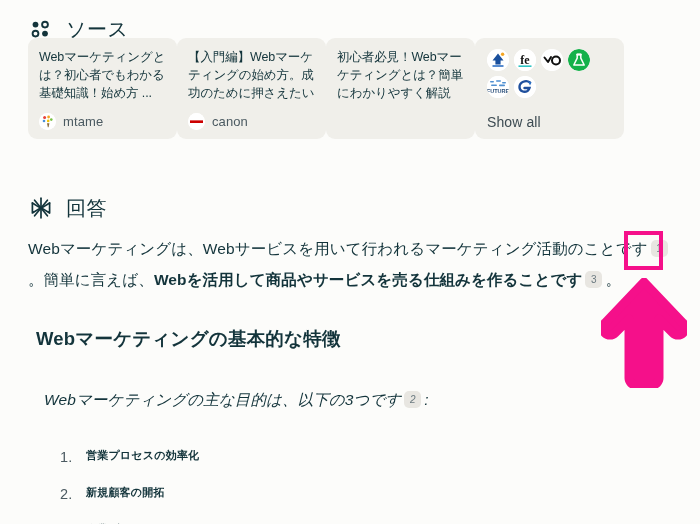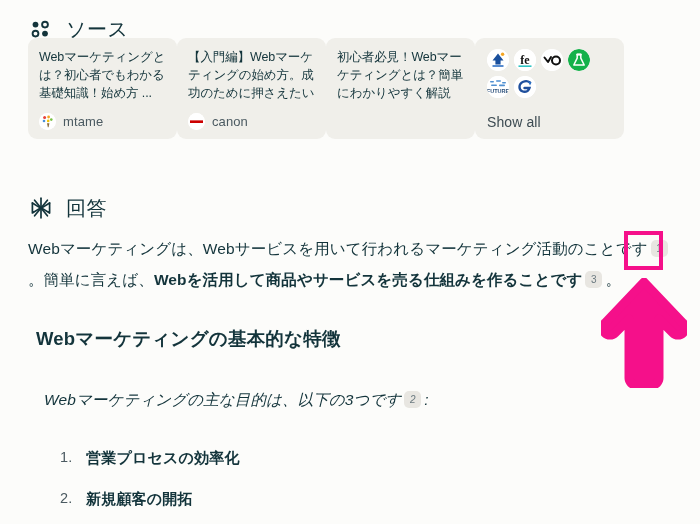--- a/index.html
+++ b/index.html
@@ -186,21 +186,21 @@
   
   ol.answer-list {
     margin: 0;
     padding: 0 0 0 58px;
     list-style: none;
     counter-reset: ansitem;
   }
   ol.answer-list li {
     counter-increment: ansitem;
     position: relative;
-    font-size: 15px;
+    font-size: 11px;
     font-weight: 700;
     color: #13343b;
     line-height: 1;
     padding-top: 26px;
     letter-spacing: 0.2px;
   }
   ol.answer-list li::before {
     content: counter(ansitem) ".";
     position: absolute;
     left: -26px;

